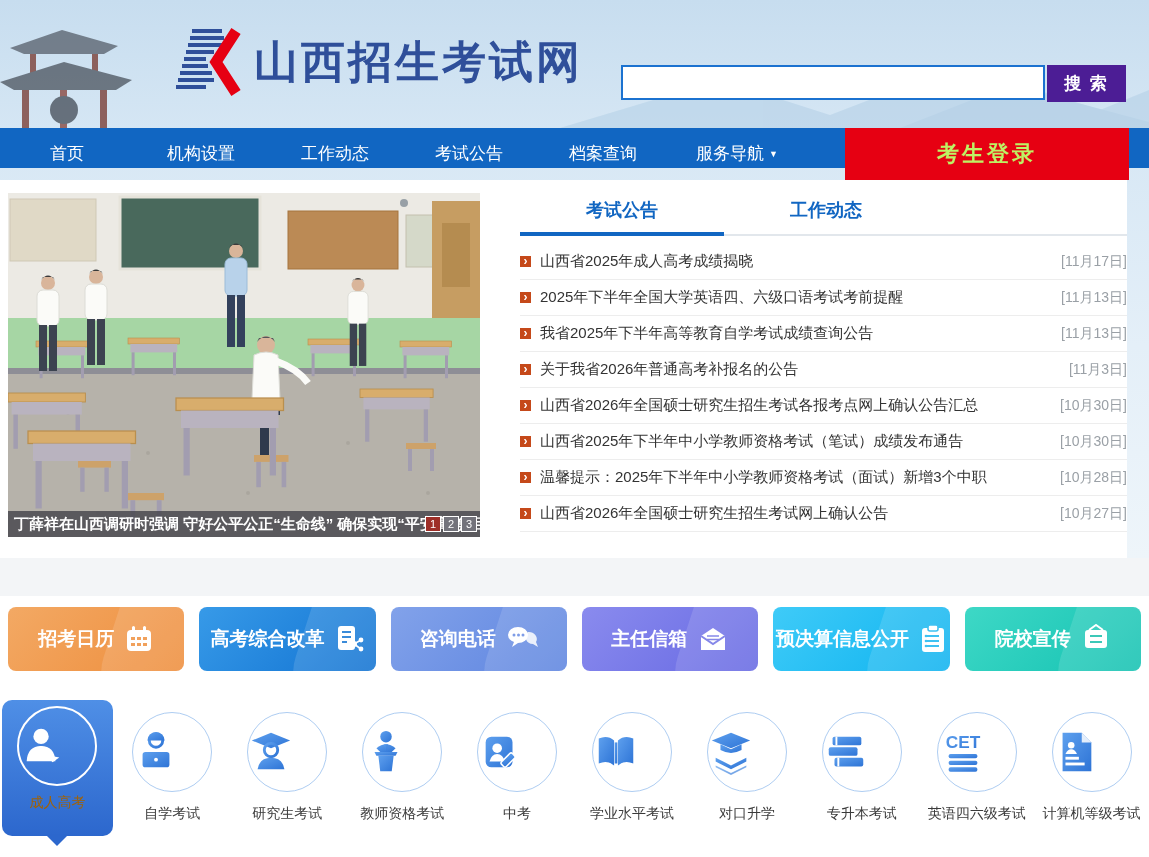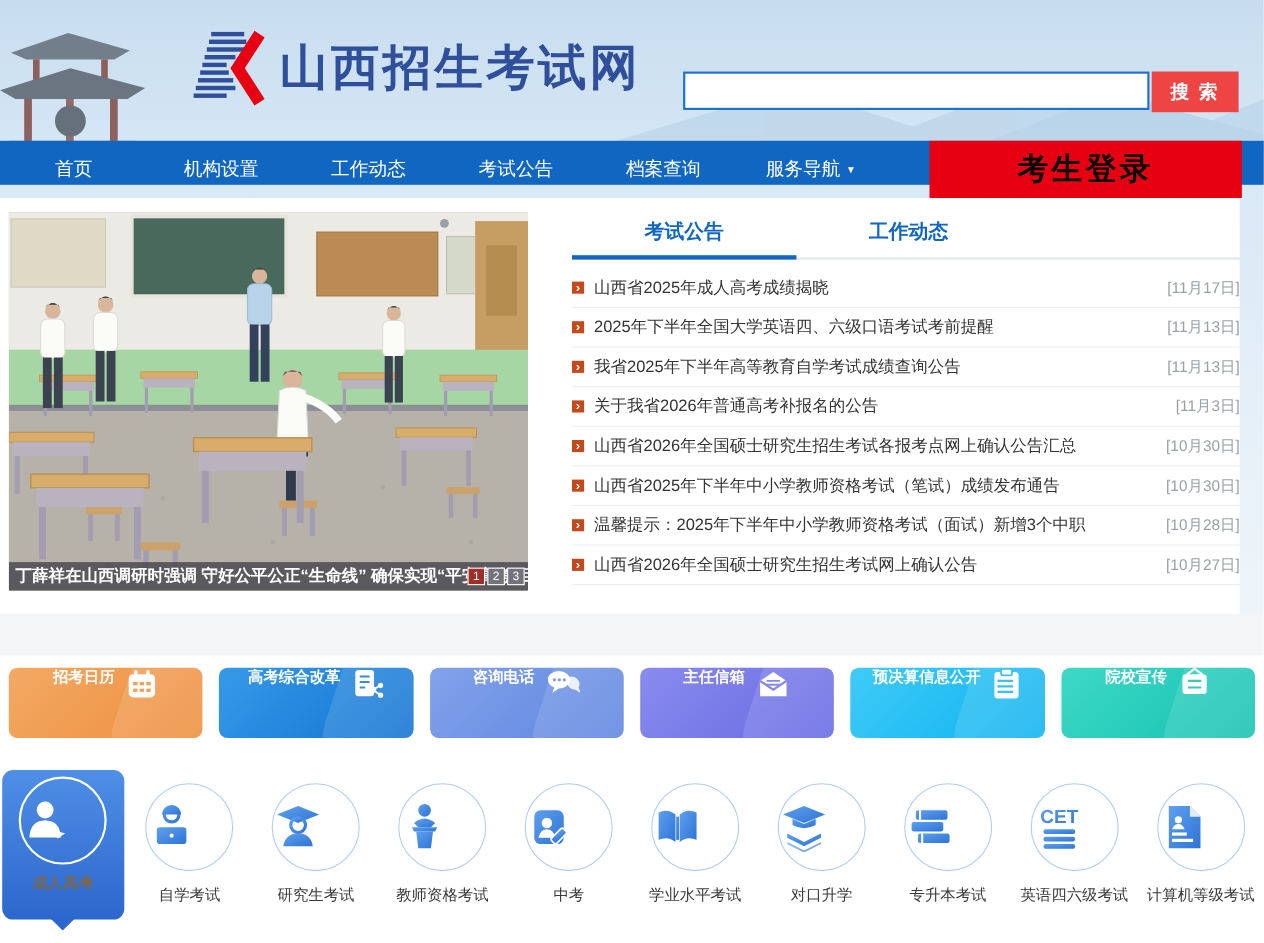--- a/index.html
+++ b/index.html
@@ -8,28 +8,28 @@
   
   .hero{position:absolute;top:0;left:0;width:1149px;height:558px;
         background:linear-gradient(180deg,#c7ddef 0%,#d8e8f5 28%,#e4eff8 62%,#eef5fa 100%);}
   .hero svg{position:absolute}
   
   .header{position:absolute;top:0;left:0;width:1149px;height:128px}
   .logo{position:absolute;left:166px;top:26px;display:flex;align-items:center;gap:12px}
   .logo-text{font-size:44px;font-weight:bold;color:#2f4f9a;letter-spacing:3px;line-height:1}
   .search-input{position:absolute;left:621px;top:65px;width:404px;height:31px;border:2px solid #1b72d0;
         background:#fff;padding:0 8px;font-size:15px;outline:none}
-  .search-btn{position:absolute;left:1047px;top:65px;width:79px;height:37px;background:#ef4444;color:#fff;
+  .search-btn{position:absolute;left:1047px;top:65px;width:79px;height:37px;background:#4c1d95;color:#fff;
         border:none;font-size:17px;font-weight:bold;letter-spacing:2px;cursor:pointer}
   
   .nav{position:absolute;top:128px;left:0;width:1149px;height:40px;background:#1166c2;display:flex}
   .nav-item{width:134px;line-height:52px;text-align:center;color:#fff;font-size:17px;cursor:pointer;white-space:nowrap}
   .caret{font-size:9px;margin-left:5px;vertical-align:2px;display:inline-block}
-  .login{position:absolute;left:845px;top:128px;width:284px;height:52px;background:#e60012;color:#000000;
-        font-size:28px;font-weight:bold;letter-spacing:3px;display:flex;align-items:center;justify-content:center;cursor:pointer}
+  .login{position:absolute;left:845px;top:128px;width:284px;height:52px;background:#e60012;color:#bef264;
+        font-size:22px;font-weight:bold;letter-spacing:3px;display:flex;align-items:center;justify-content:center;cursor:pointer}
   
   .panel{position:absolute;top:180px;left:0;width:1127px;height:378px;background:#fff}
   .photo{position:absolute;left:8px;top:13px;width:472px;height:344px;overflow:hidden;cursor:pointer;background:#cfccc4}
   .caption{position:absolute;left:0;bottom:0;width:472px;height:26px;background:rgba(70,70,76,.82);color:#fff;
         font-size:15px;font-weight:600;line-height:26px;padding:0 6px;white-space:nowrap;box-sizing:border-box;overflow:hidden}
   .pager{position:absolute;right:3px;bottom:5px;display:flex;gap:2px}
   .page{width:16px;height:16px;border:1px solid #fff;background:#73737b;color:#fff;font-size:11px;line-height:14px;
         text-align:center;box-sizing:border-box;cursor:pointer}
   .page.active{background:#9e2f28}
   .news{position:absolute;left:520px;top:8px;width:607px}
@@ -39,22 +39,22 @@
   .news-list{list-style:none;margin:8px 0 0;padding:0}
   .news-row{display:flex;align-items:center;height:35px;border-bottom:1px solid #ededed;cursor:pointer}
   .bullet{width:11px;height:11px;background:#c5491a;color:#fff;font-size:12px;font-weight:bold;line-height:10px;
         text-align:center;margin-right:9px;flex:none}
   .ntitle{flex:1;font-size:15px;color:#333;white-space:nowrap;overflow:hidden}
   .ndate{font-size:14px;color:#9aa0a6;margin-left:8px;flex:none}
   
   .grayband{position:absolute;top:558px;left:0;width:1149px;height:38px;background:#f3f5f7}
   
   .quick{position:absolute;top:607px;left:8px;width:1133px;display:flex;gap:15px}
-  .ql{flex:1;height:64px;border-radius:8px;display:flex;align-items:flex-start;justify-content:center;gap:10px;
-      color:#fff;font-size:14px;font-weight:bold;position:relative;overflow:hidden;cursor:pointer}
+  .ql{flex:1;height:64px;border-radius:8px;display:flex;align-items:center;justify-content:center;gap:10px;
+      color:#fff;font-size:19px;font-weight:bold;position:relative;overflow:hidden;cursor:pointer}
   .ql::after{content:"";position:absolute;right:-18%;top:-60%;width:60%;height:240%;
       background:rgba(255,255,255,.13);transform:rotate(18deg);border-radius:48px}
   .ql0{background:linear-gradient(135deg,#f3a964,#ee8e3d)}
   .ql1{background:linear-gradient(135deg,#379ae8,#1273d2)}
   .ql2{background:linear-gradient(135deg,#82a2ea,#5e85e0)}
   .ql3{background:linear-gradient(135deg,#8a8bee,#6769e3)}
   .ql4{background:linear-gradient(135deg,#3fcbf8,#0fb3ef)}
   .ql5{background:linear-gradient(135deg,#3ed8c6,#14c2b2)}
   .ql-icon{display:flex;align-items:center}
   

